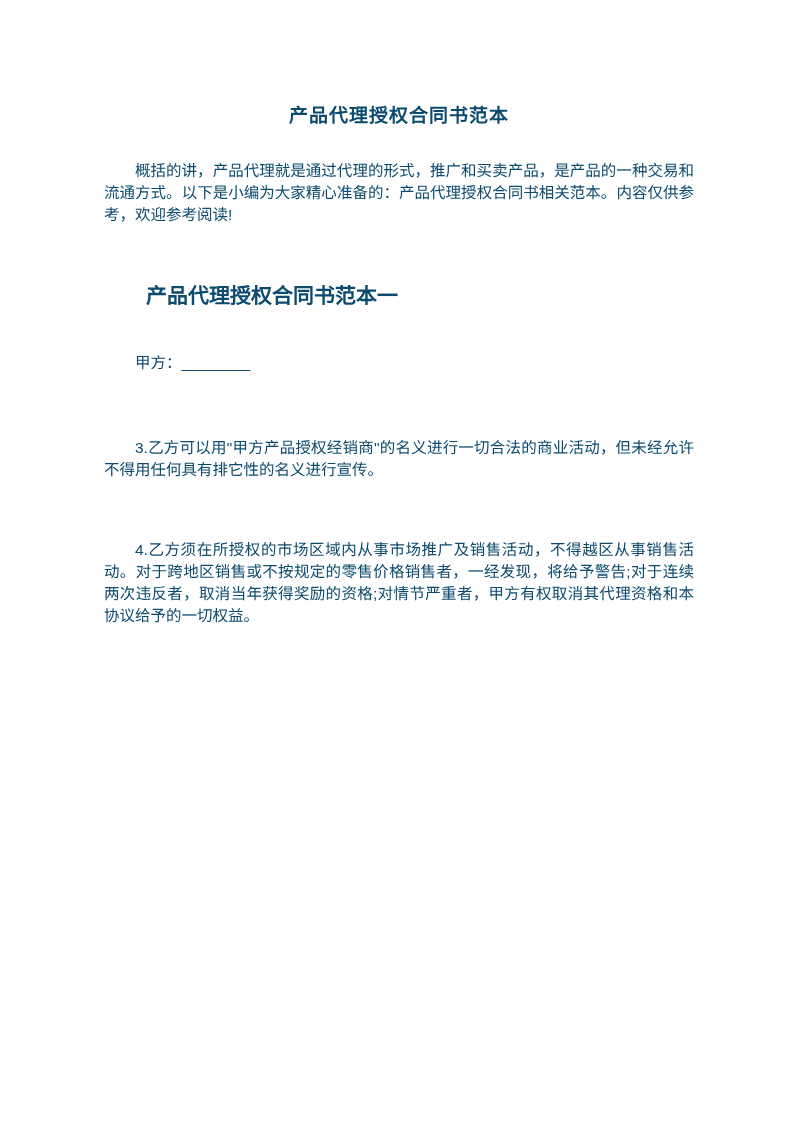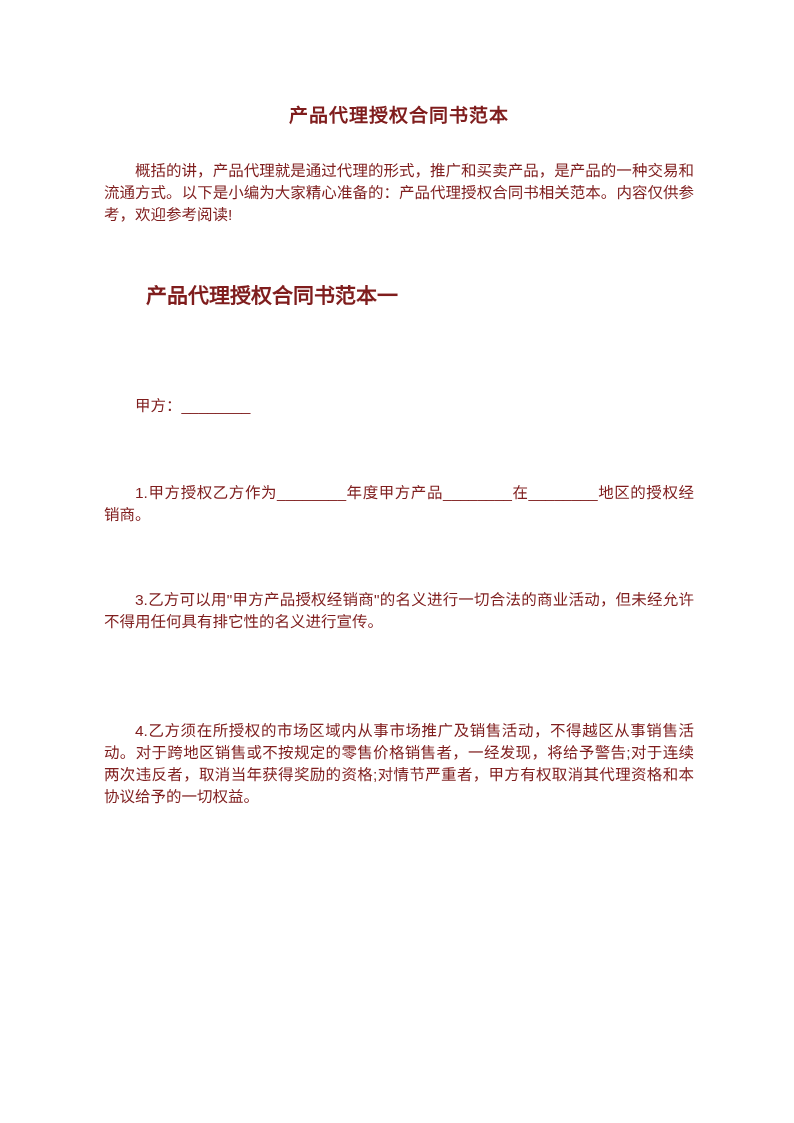--- a/index.html
+++ b/index.html
@@ -10,21 +10,21 @@
   }
   .page {
     position: relative;
     width: 794px;
     height: 1123px;
     margin: 0 auto;
     background: #ffffff;
     box-sizing: border-box;
     padding: 104px 100px 0 104px;
     font-family: "Liberation Sans", "DejaVu Sans", sans-serif;
-    color: #7f1d1d;
+    color: #0c4a6e;
     overflow: hidden;
   }
   .doc-title {
     margin: 0;
     font-size: 19px;
     font-weight: bold;
     line-height: 24px;
     text-align: center;
     letter-spacing: 1px;
   }
@@ -43,43 +43,42 @@
     text-indent: 2em;
   }
   .para {
     margin: 0;
     font-size: 15.5px;
     line-height: 22px;
     text-align: justify;
     text-indent: 2em;
     word-break: break-all;
   }
-  .m-party-a  { margin-top: 88px; }
+  .m-party-a  { margin-top: 45px; }
   .m-party-b  { margin-top: 63px; }
   .m-preamble { margin-top: 56px; }
   .m-clause1  { margin-top: 65px; }
   .m-clause2  { margin-top: 60px; }
   .m-clause3  { margin-top: 63px; }
-  .m-clause4  { margin-top: 87px; }
+  .m-clause4  { margin-top: 58px; }
 </style>
 </head>
 <body>
 
 <div class="page">
 
   <h1 class="doc-title">产品代理授权合同书范本</h1>
 
   <p class="intro">概括的讲，产品代理就是通过代理的形式，推广和买卖产品，是产品的一种交易和流通方式。以下是小编为大家精心准备的：产品代理授权合同书相关范本。内容仅供参考，欢迎参考阅读!</p>
 
   <h2 class="section-heading">产品代理授权合同书范本一</h2>
 
   <p class="para m-party-a">甲方：________</p>
 
 
 
-  <p class="para m-clause1">1.甲方授权乙方作为________年度甲方产品________在________地区的授权经销商。</p>
 
 
   <p class="para m-clause3">3.乙方可以用"甲方产品授权经销商"的名义进行一切合法的商业活动，但未经允许不得用任何具有排它性的名义进行宣传。</p>
 
   <p class="para m-clause4">4.乙方须在所授权的市场区域内从事市场推广及销售活动，不得越区从事销售活动。对于跨地区销售或不按规定的零售价格销售者，一经发现，将给予警告;对于连续两次违反者，取消当年获得奖励的资格;对情节严重者，甲方有权取消其代理资格和本协议给予的一切权益。</p>
 
 </div>
 
 </body></html>

